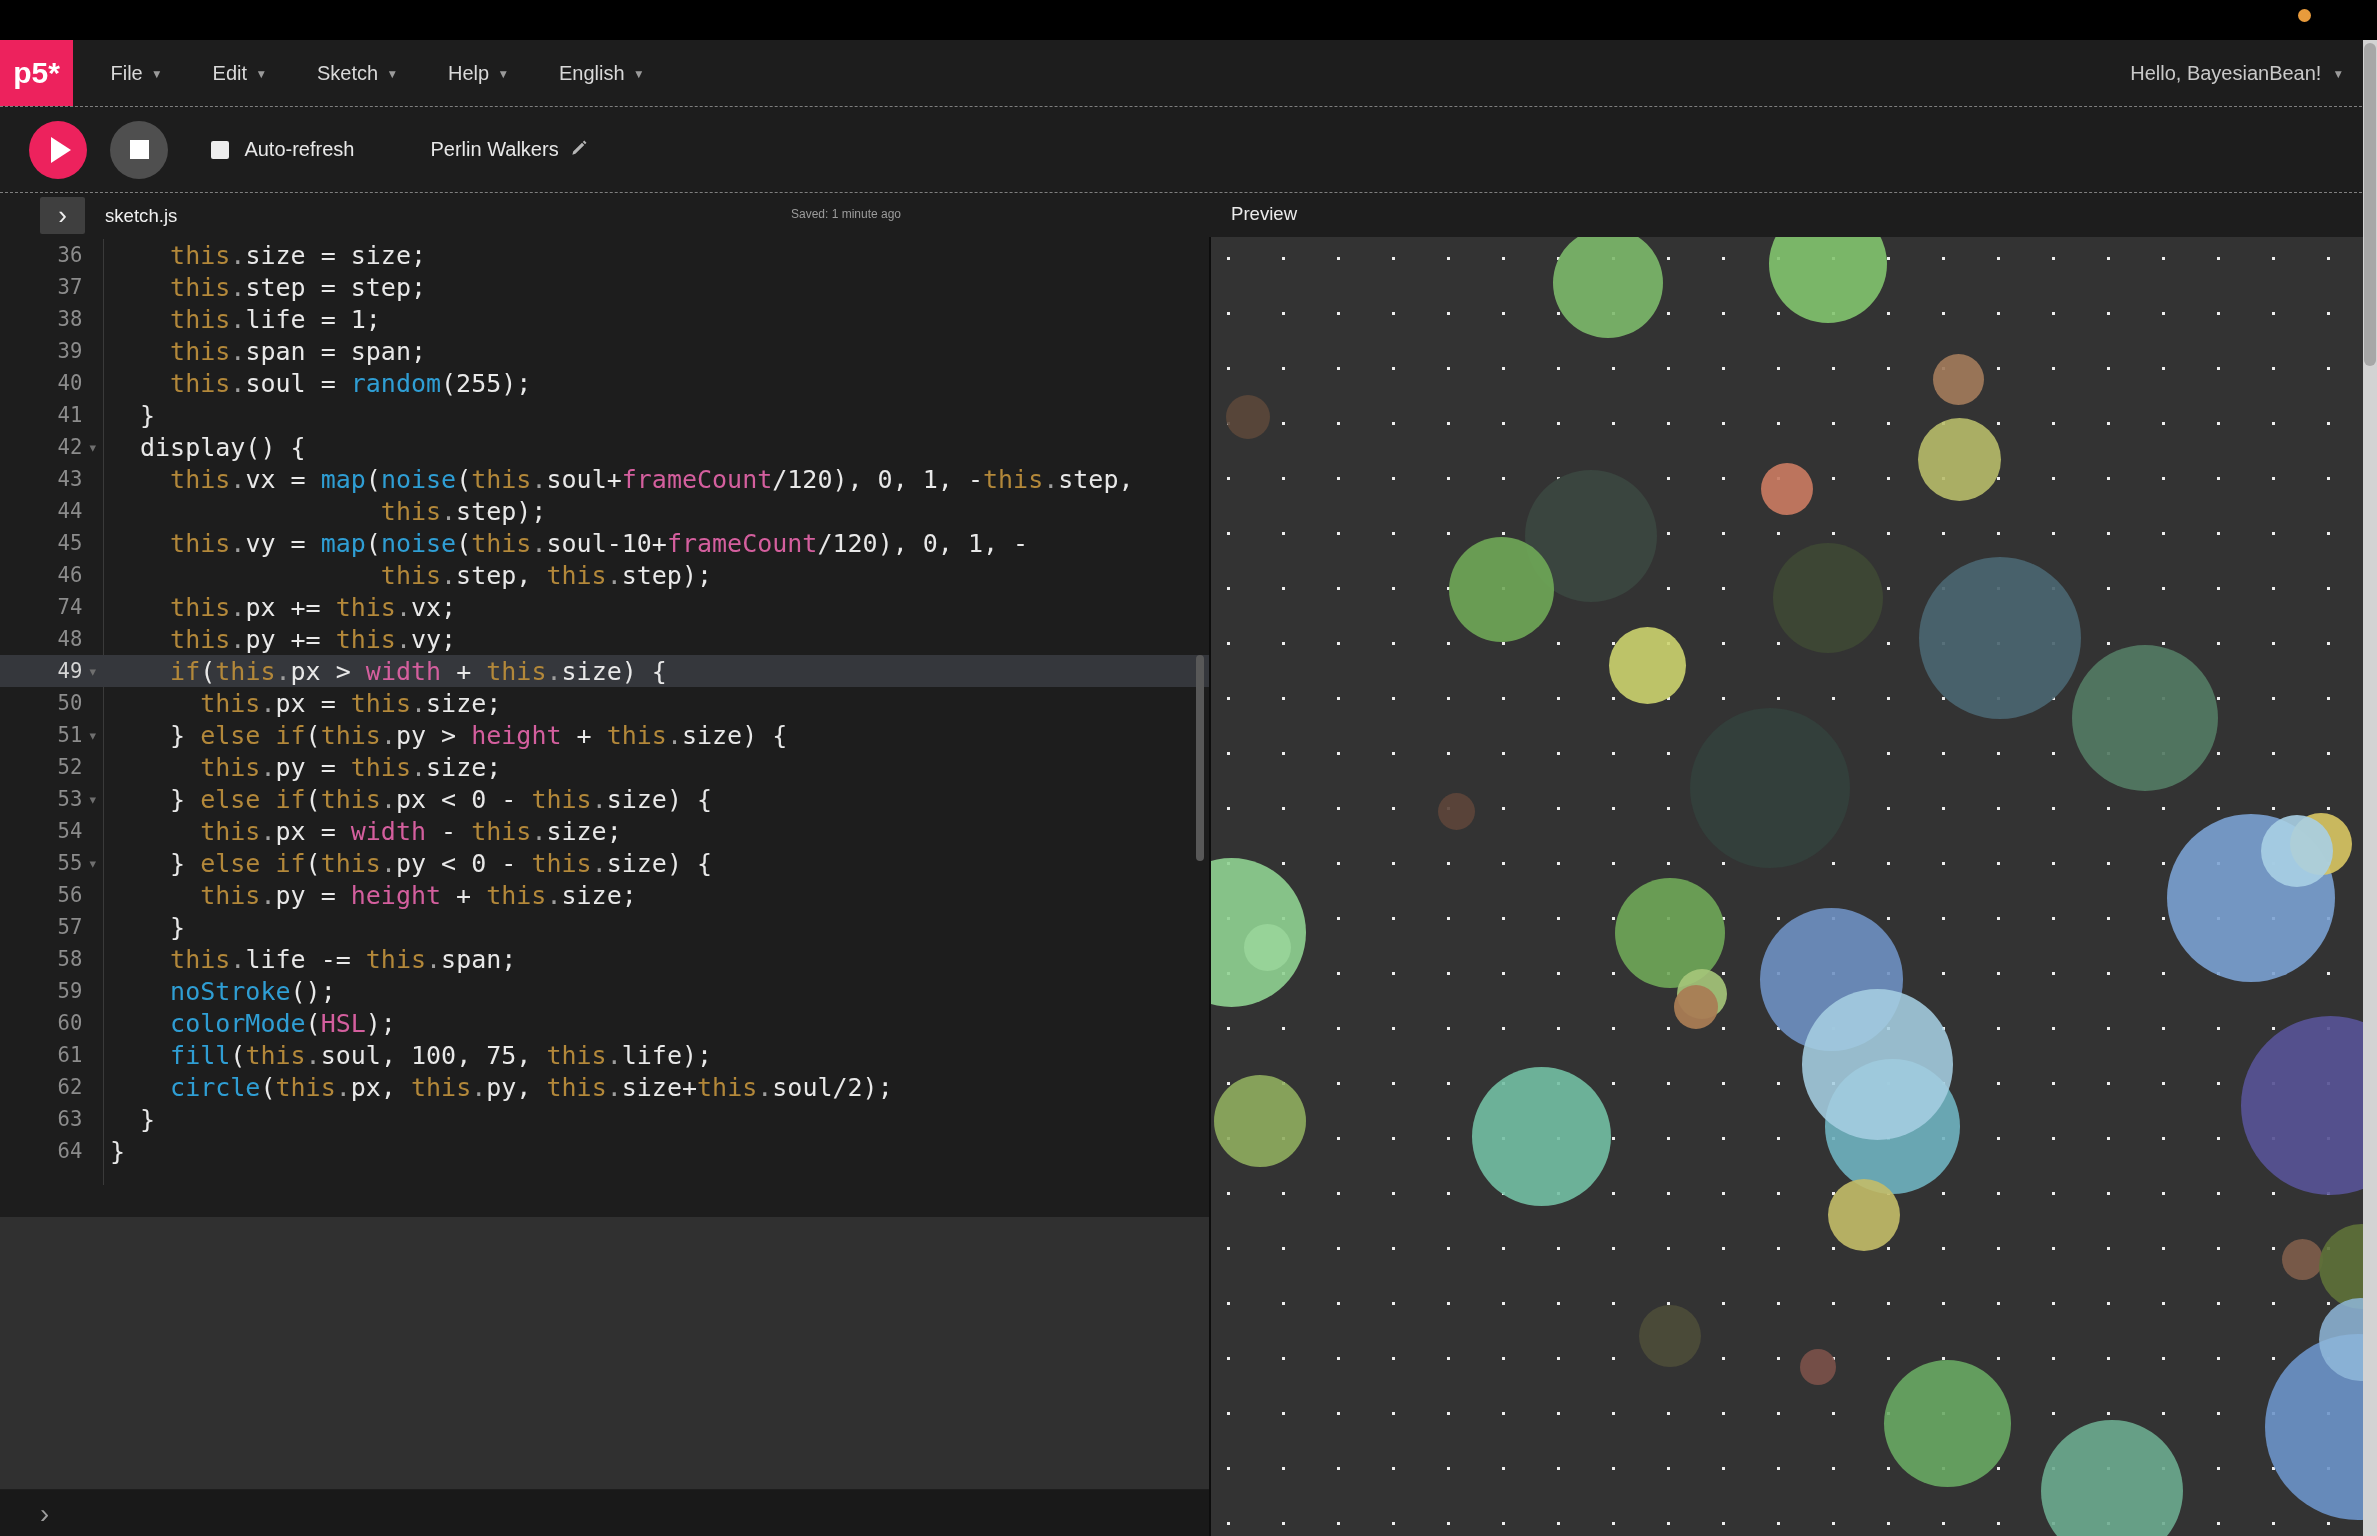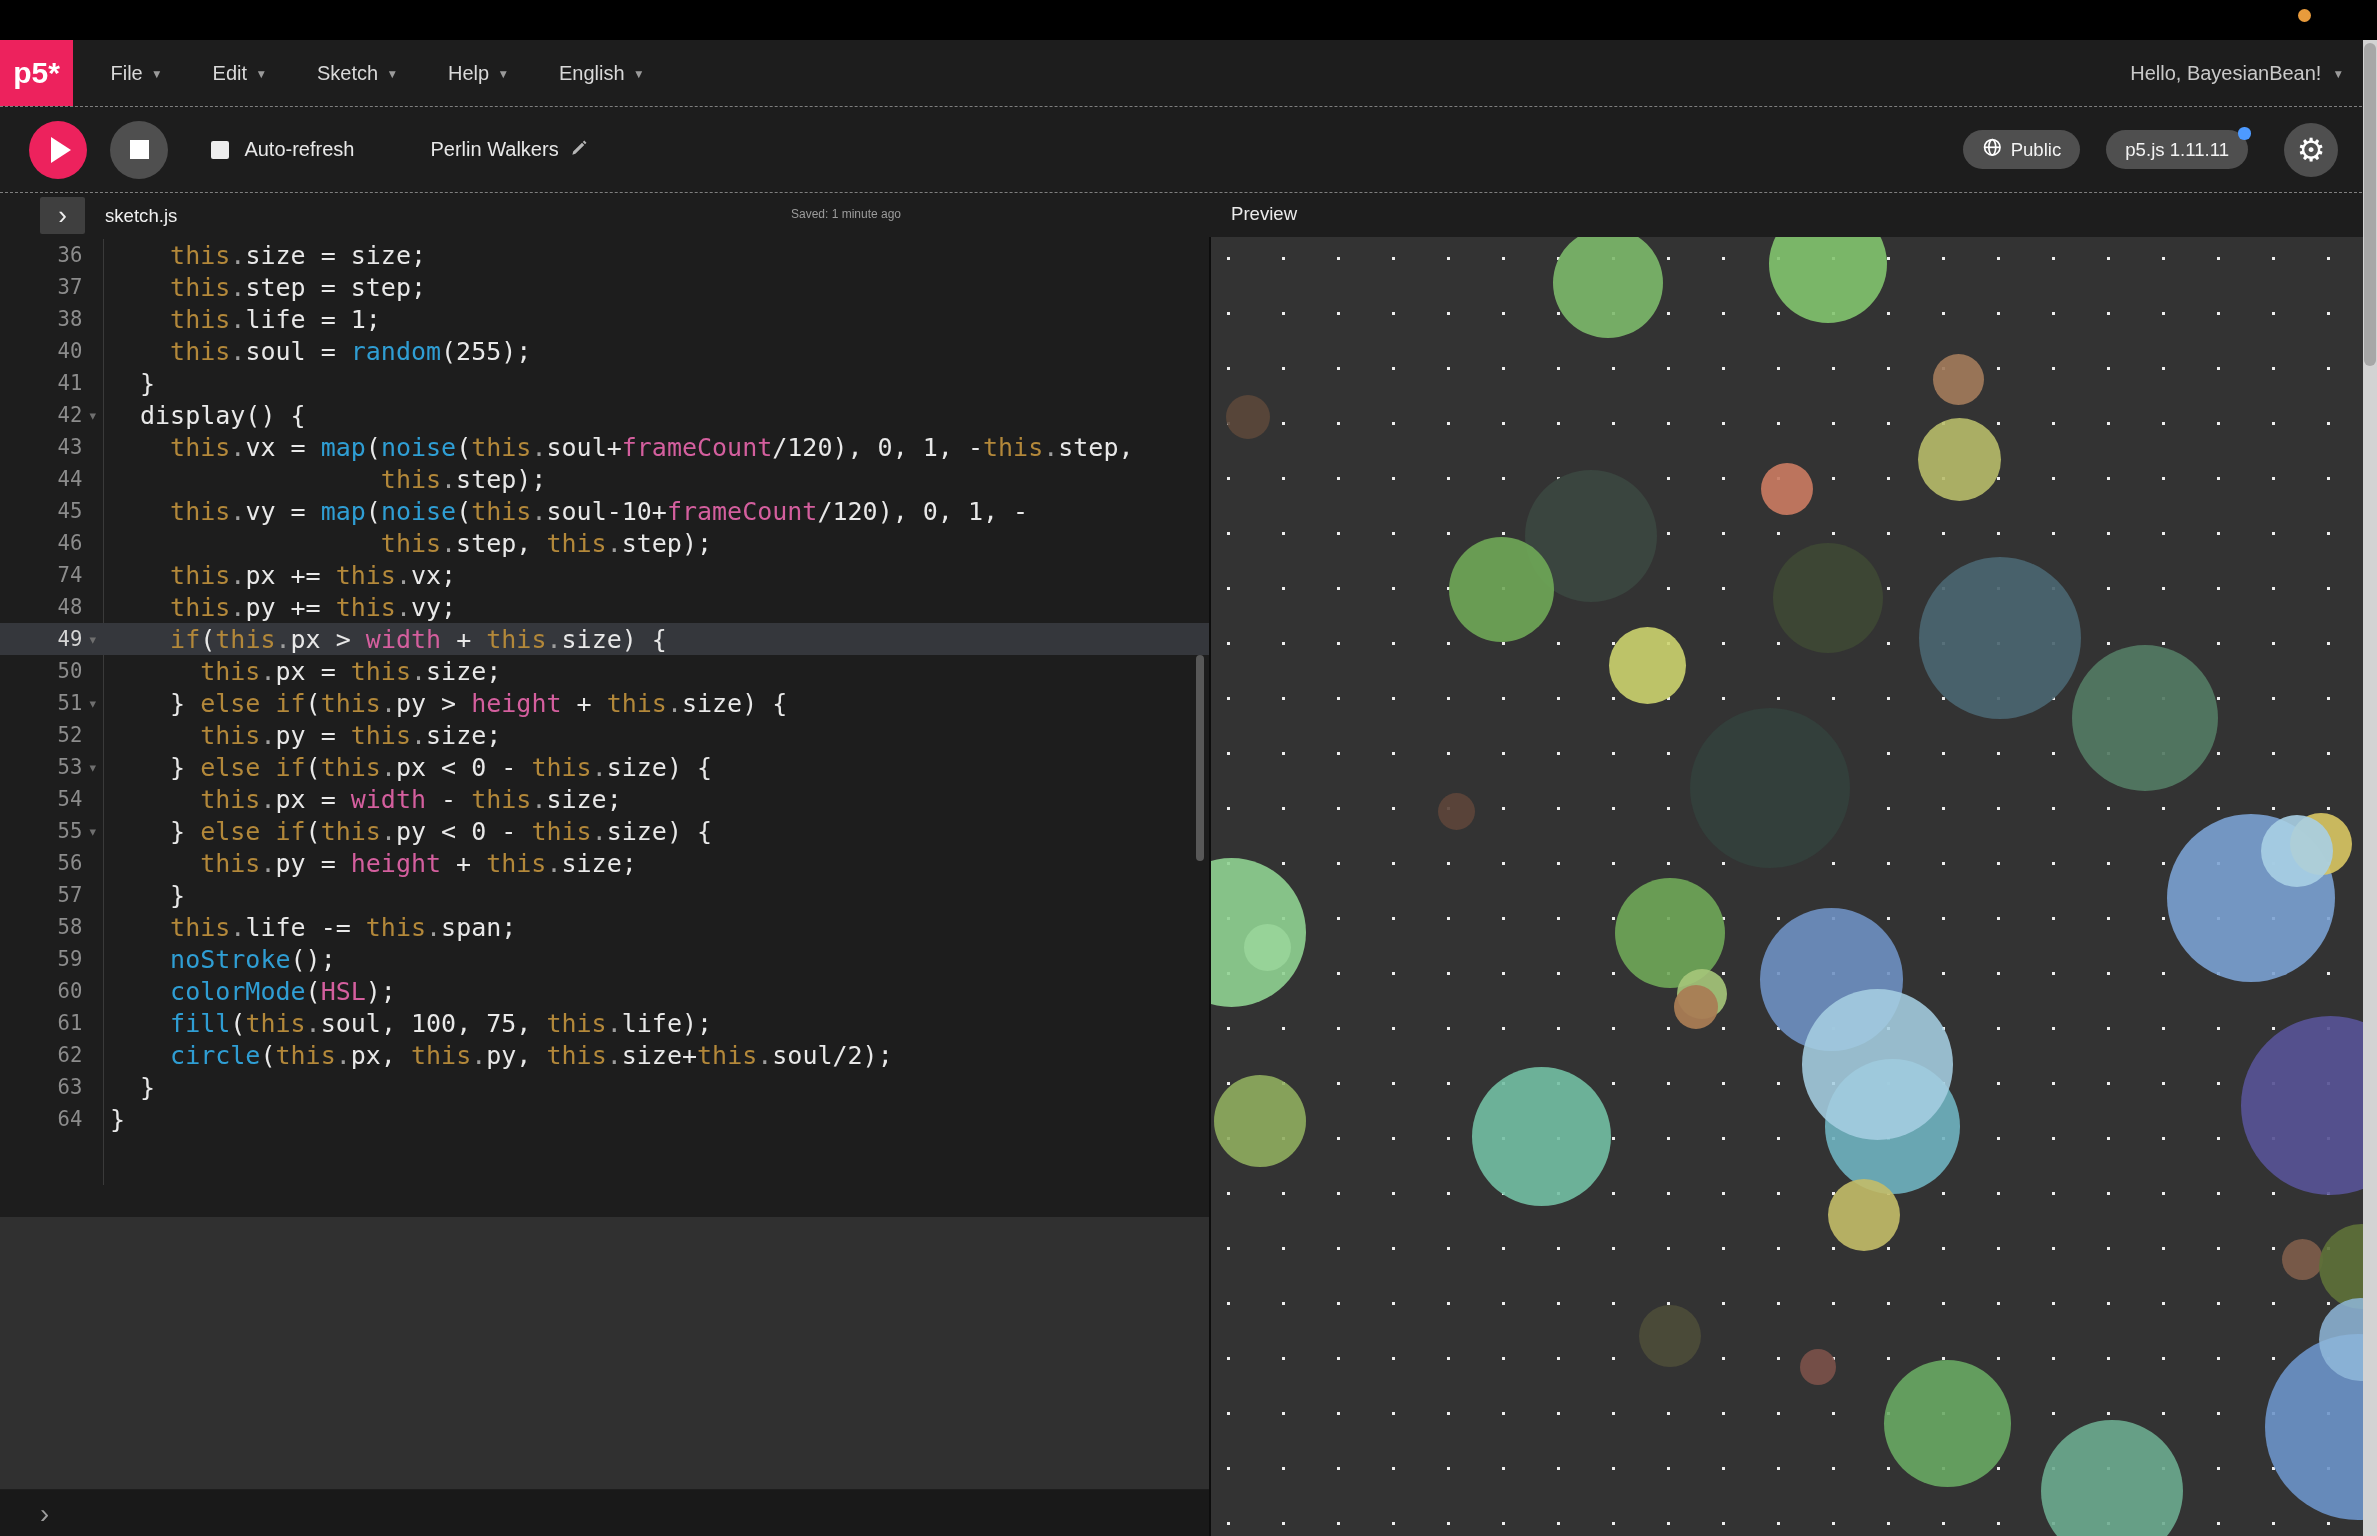--- a/index.html
+++ b/index.html
@@ -132,39 +132,20 @@
     <div class="checkbox"></div>
     <div class="autorefresh">Auto-refresh</div>
     <div class="project">
       <span>Perlin Walkers</span>
       <span>
         <svg width="19" height="19" viewBox="0 0 24 24">
             <path d="M3 21l3.8-1 11.2-11.2-2.8-2.8L4 17.2 3 21z M16.2 5l1.8-1.8 2.8 2.8L19 7.8z" fill="#b5b5b5"></path>
           </svg>
       </span>
     </div>
-    <div class="tb-right">
-      <div class="pill">
-        <span>
-          <svg width="20.6" height="20.6" viewBox="0 0 24 24" fill="none" stroke="#fff" stroke-width="2">
-            <circle cx="12" cy="12" r="9"></circle>
-              <ellipse cx="12" cy="12" rx="4" ry="9"></ellipse>
-              <path d="M3 12h18"></path>
-          </svg>
-        </span>
-        <span>Public</span>
-      </div>
-      <div class="pill version">
-        <span>p5.js 1.11.11</span>
-        <span class="ver-dot"></span>
-      </div>
-      <div class="gear-btn">
-        <span>⚙</span>
-      </div>
-    </div>
   </div>
 
   <div class="tabbar">
     <div class="collapse-btn">›</div>
     <div class="file-tab">sketch.js</div>
     <div class="saved">Saved: 1 minute ago</div>
     <div class="preview-label">Preview</div>
   </div>
 
   <div class="editor-pane">
@@ -184,20 +165,27 @@
               <span class="fold"></span>
             </div>
             <div class="lc"><span class="tk-tx">    </span><span class="tk-kw" style="color: rgb(179, 136, 58);">this</span><span class="tk-pu">.</span><span class="tk-tx">step = step;</span></div>
           </div>
           <div class="cl">
             <div class="ln">
               <span class="num">38</span>
               <span class="fold"></span>
             </div>
             <div class="lc"><span class="tk-tx">    </span><span class="tk-kw" style="color: rgb(179, 136, 58);">this</span><span class="tk-pu">.</span><span class="tk-tx">life = 1;</span></div>
+          </div>
+          <div class="cl">
+            <div class="ln">
+              <span class="num">39</span>
+              <span class="fold"></span>
+            </div>
+            <div class="lc"><span class="tk-tx">    </span><span class="tk-kw" style="color: rgb(179, 136, 58);">this</span><span class="tk-pu">.</span><span class="tk-tx">span = span;</span></div>
           </div>
           <div class="cl">
             <div class="ln">
               <span class="num">40</span>
               <span class="fold"></span>
             </div>
             <div class="lc"><span class="tk-tx">    </span><span class="tk-kw" style="color: rgb(179, 136, 58);">this</span><span class="tk-pu">.</span><span class="tk-tx">soul = </span><span class="tk-fn" style="color: rgb(47, 158, 212);">random</span><span class="tk-tx">(255);</span></div>
           </div>
           <div class="cl">
             <div class="ln">

